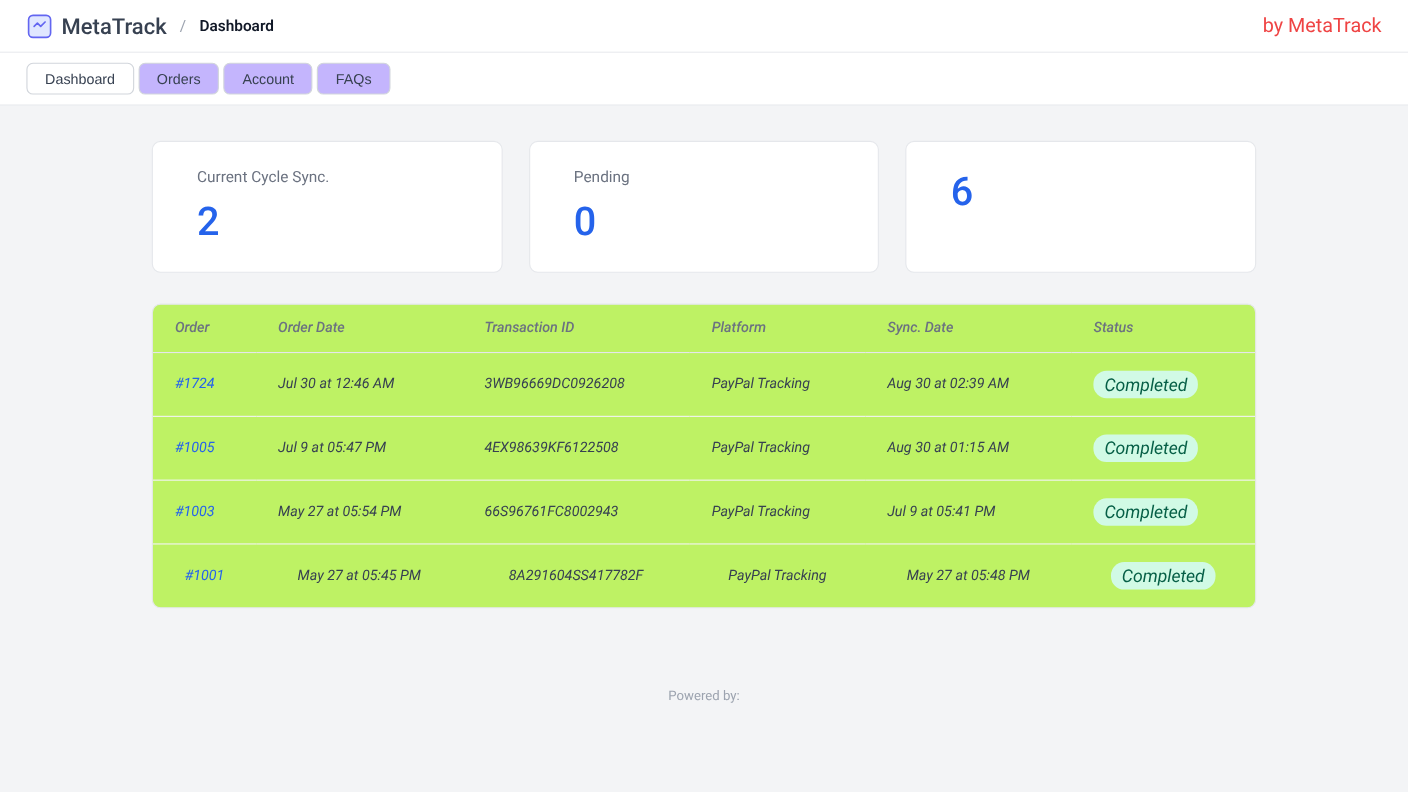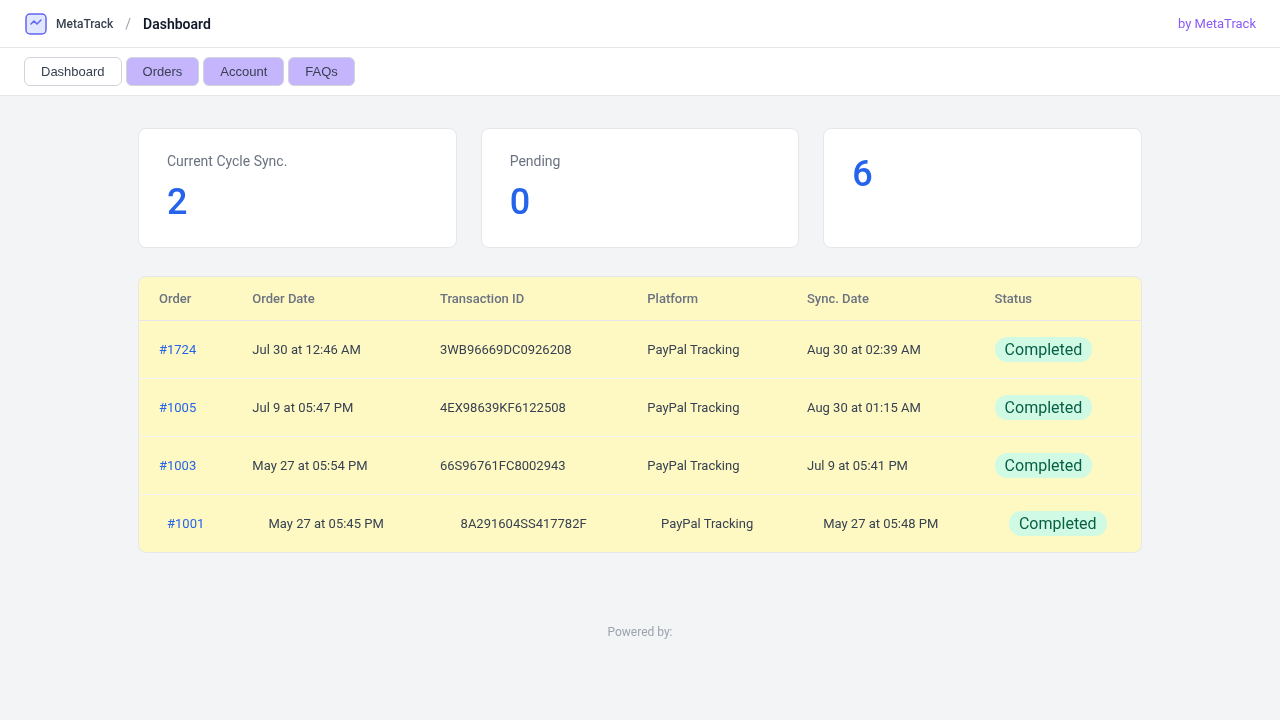--- a/index.html
+++ b/index.html
@@ -22,37 +22,37 @@
     .header-left {
       display: flex;
       align-items: center;
       gap: 8px;
     }
     .logo-icon {
       width: 24px;
       height: 24px;
     }
     .header-brand {
-      font-size: 12px;
+      font-size: 20px;
       color: #374151;
       font-weight: 500;
       text-align: center;
     }
     .header-separator {
       color: #9ca3af;
       margin: 0 4px;
     }
     .header-page {
       font-size: 14px;
       color: #111827;
       font-weight: 600;
     }
     .header-right {
-      font-size: 13px;
-      color: #8b5cf6;
+      font-size: 18px;
+      color: #ef4444;
     }
     
     .nav {
       background: #fff;
       border-bottom: 1px solid #e5e7eb;
       padding: 0 24px;
       display: flex;
       align-items: center;
       gap: 4px;
       height: 48px;
@@ -79,40 +79,41 @@
     
     .stats-row {
       display: flex;
       gap: 24px;
       margin-bottom: 28px;
     }
     .stat-card {
       background: #fff;
       border: 1px solid #e5e7eb;
       border-radius: 8px;
-      padding: 24px 28px;
+      padding: 24px 40px;
       flex: 1;
     }
     .stat-label {
       font-size: 14px;
       color: #6b7280;
       margin-bottom: 12px;
       font-weight: 400;
     }
     .stat-value {
       font-size: 36px;
       font-weight: 500;
       color: #2563eb;
     }
     
     .table-container {
-      background: #fef9c3;
+      background: #bef264;
       border: 1px solid #e5e7eb;
       border-radius: 8px;
       overflow: hidden;
+      font-style: italic;
     }
     table {
       width: 100%;
       border-collapse: collapse;
     }
     thead tr {
       border-bottom: 1px solid #e5e7eb;
     }
     th {
       text-align: left;

